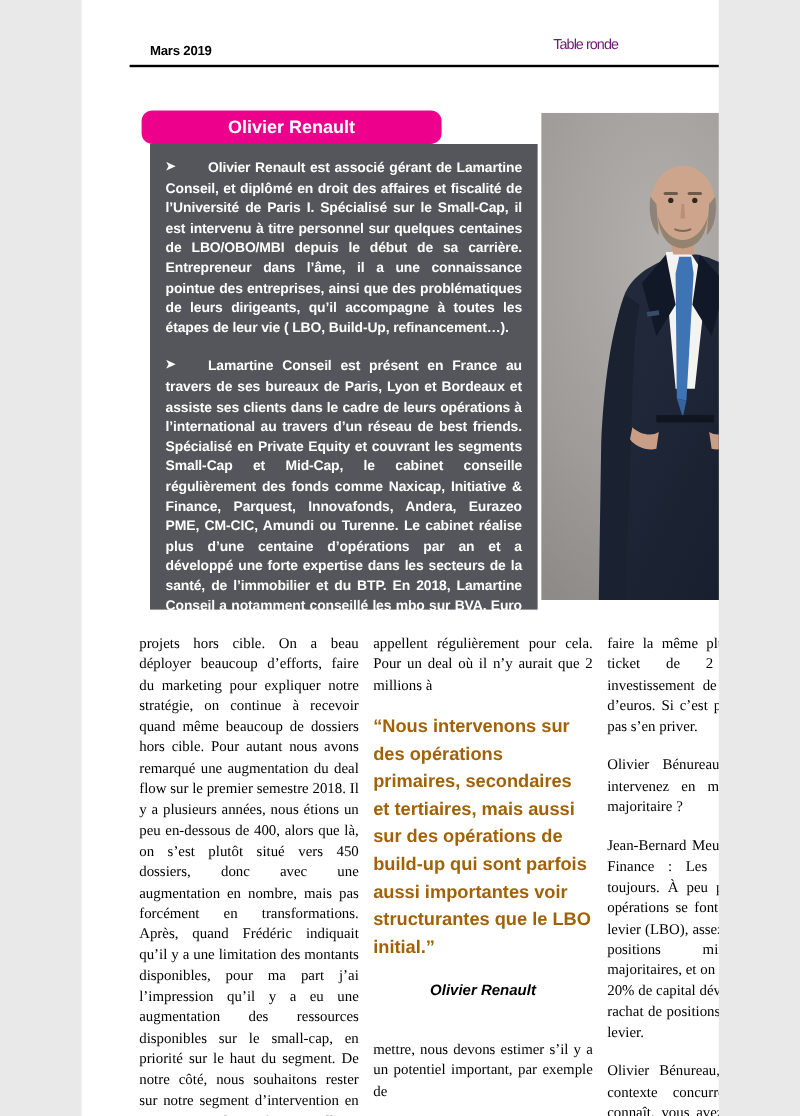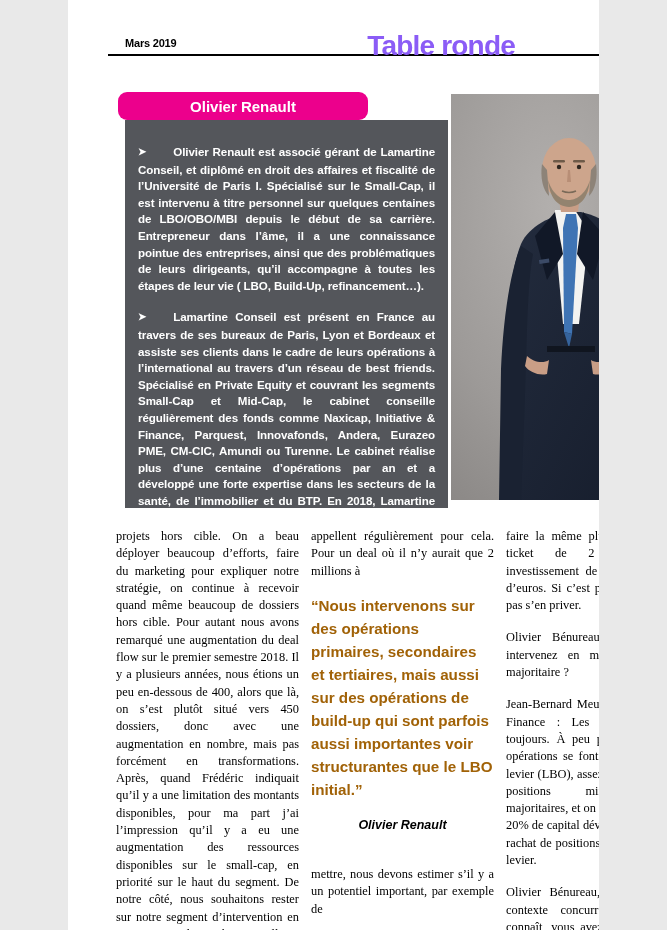--- a/index.html
+++ b/index.html
@@ -17,21 +17,21 @@
     position: absolute; left: 57px; top: 37px;
     font-size: 11px; font-weight: bold; color: #000;
     letter-spacing: -0.2px;
   }
   .header-rule {
     position: absolute; left: 40px; top: 54px;
     width: 590px; height: 2px; background: #000;
   }
   .section-title {
     position: absolute; right: 84px; top: 30px;
-    font-size: 28px; font-weight: bold; color: #8b5cf6;
+    font-size: 12px; font-weight: normal; color: #701a75;
     letter-spacing: -0.8px;
   }
   .page-badge {
     position: absolute; left: 593px; top: 35px;
     width: 28px; height: 19px;
     background: #29abe2; color: #fff;
     font-size: 10px; font-weight: bold;
     display: flex; align-items: center; justify-content: center;
   }
   
@@ -39,21 +39,21 @@
     position: absolute; left: 50px; top: 92px;
     width: 250px; height: 28px;
     background: #ec008c; border-radius: 9px;
     color: #fff; font-size: 15px; font-weight: bold;
     display: flex; align-items: center; justify-content: center;
   }
   .profile-box {
     position: absolute; left: 57px; top: 120px;
     width: 323px; height: 388px;
     background: #54565b;
-    padding: 24px 13px 12px 13px;
+    padding: 12px 13px 12px 13px;
     color: #ffffff;
     font-size: 11.6px; font-weight: bold;
     line-height: 16.6px;
     text-align: justify;
     letter-spacing: -0.1px;
   }
   .profile-box p + p { margin-top: 15px; }
   .arrow-bullet { display: inline-block; margin-right: 27px; font-size: 10px; transform: translateY(-1px); }
   
   .photo {

